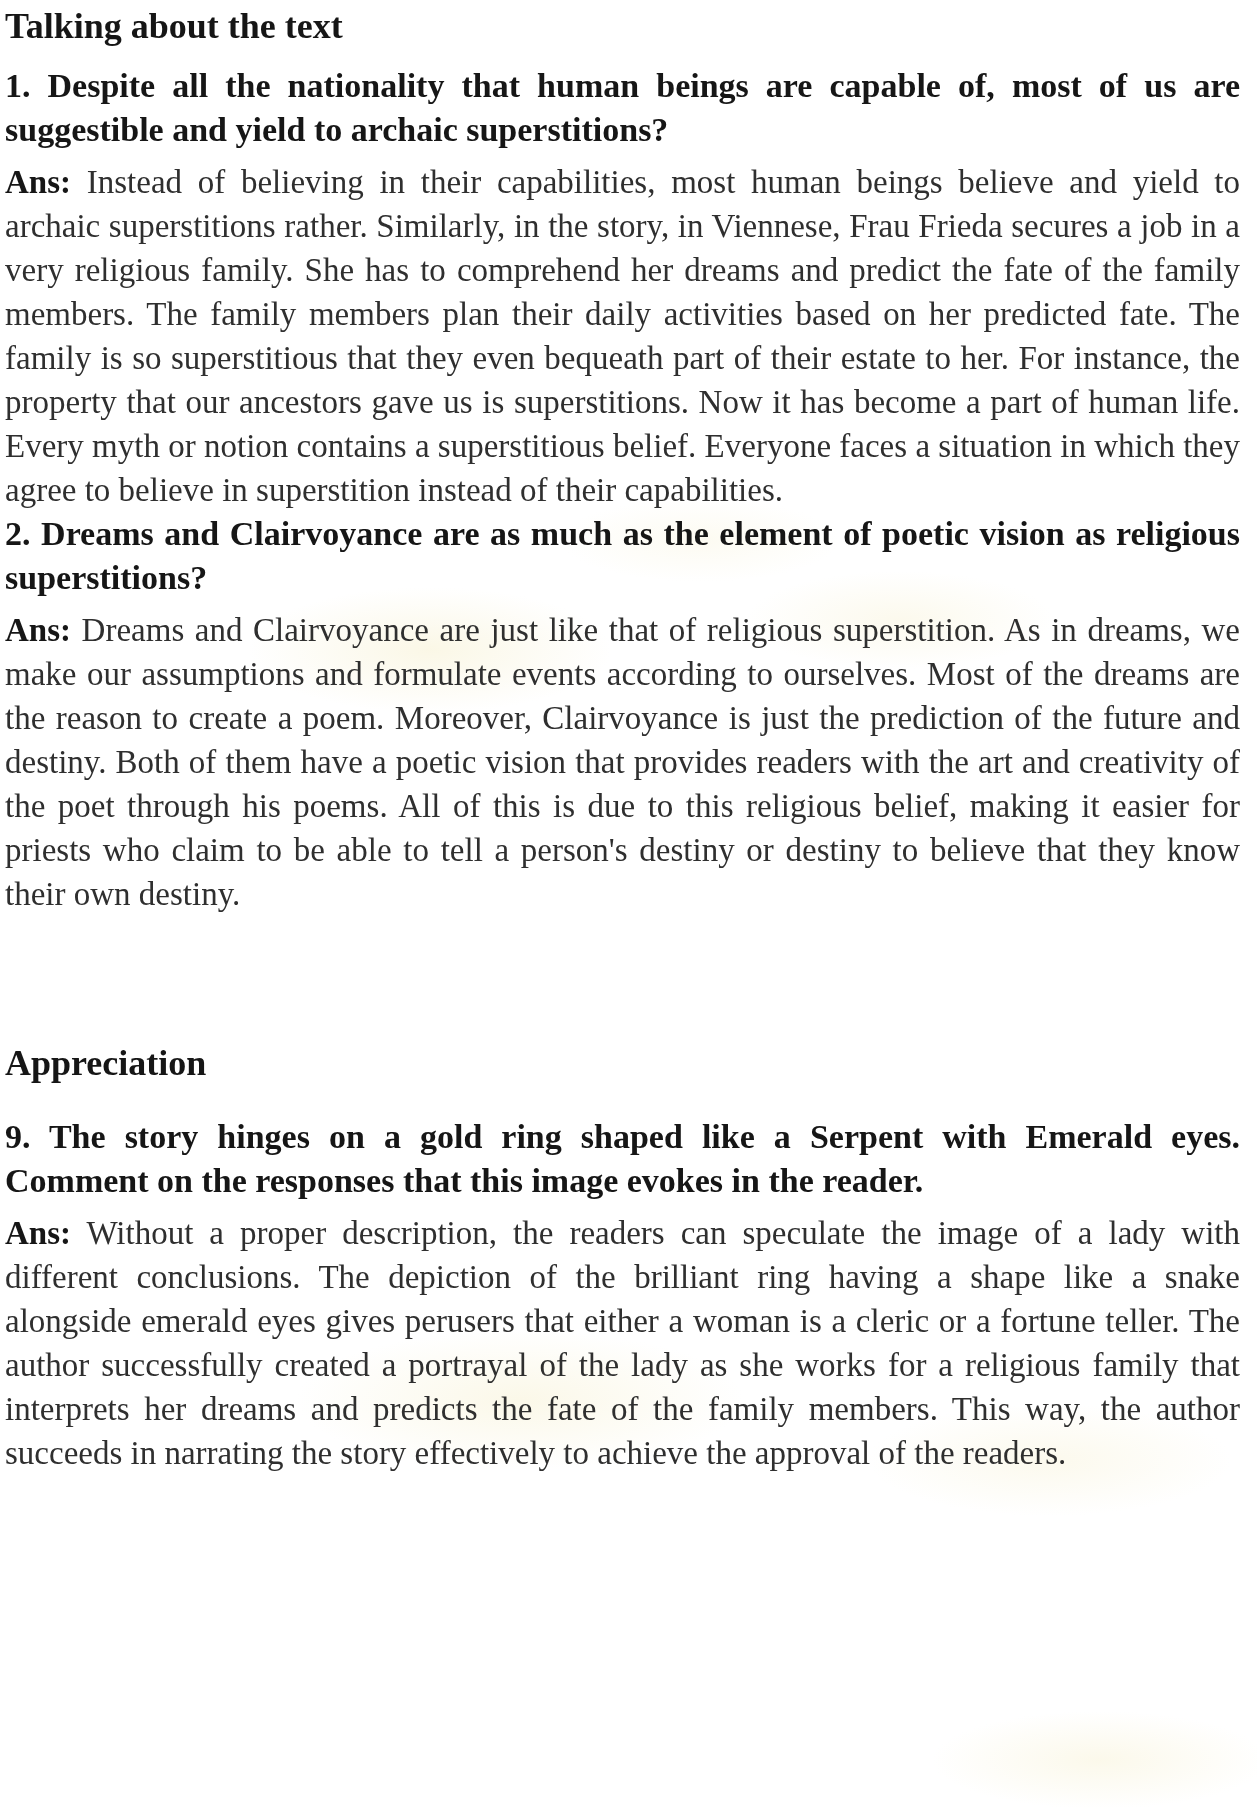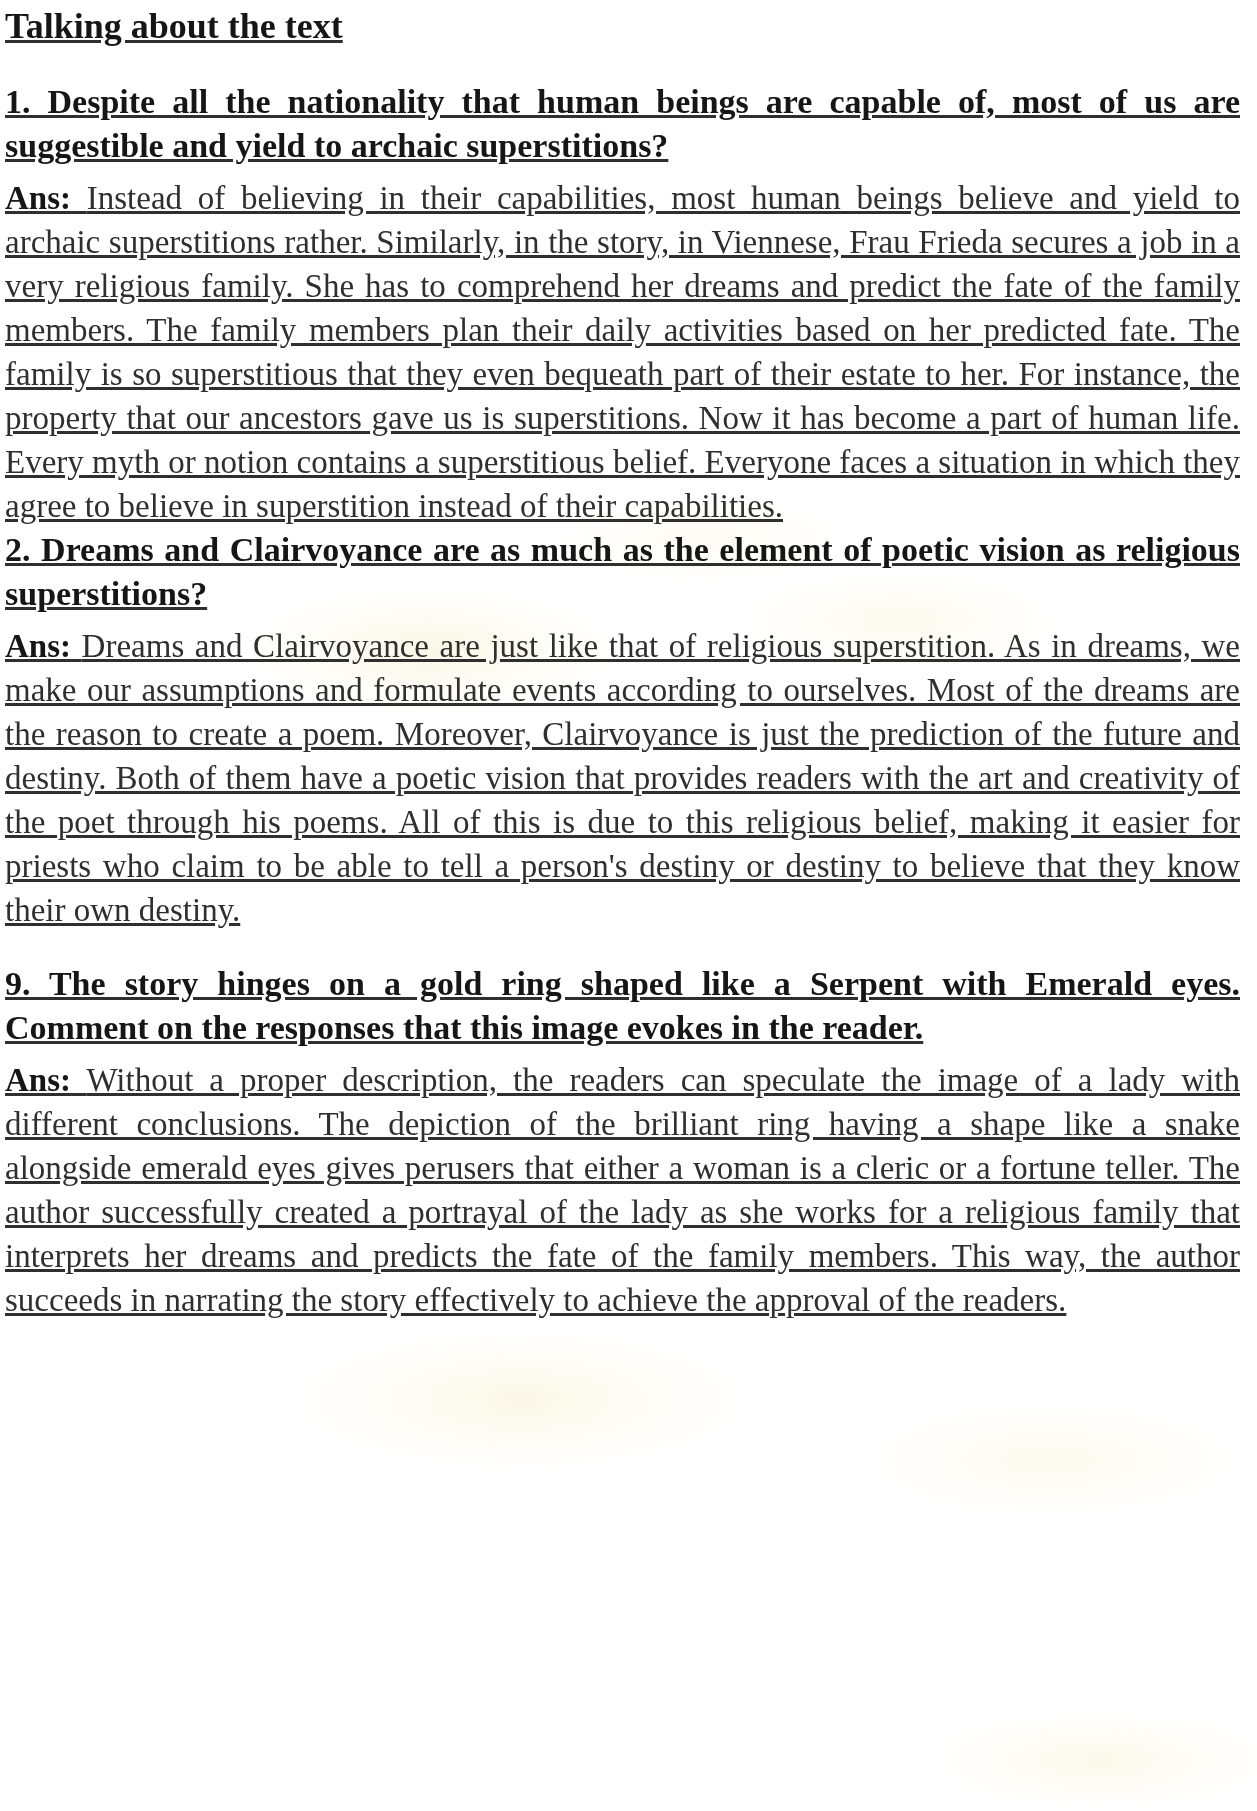--- a/index.html
+++ b/index.html
@@ -23,21 +23,20 @@
       radial-gradient(ellipse 320px 100px at 520px 1400px, rgba(247,241,210,0.50), rgba(247,241,210,0) 70%),
       radial-gradient(ellipse 260px 80px  at 1050px 1460px,rgba(247,241,210,0.40), rgba(247,241,210,0) 70%),
       radial-gradient(ellipse 240px 70px  at 1100px 1760px,rgba(247,241,210,0.45), rgba(247,241,210,0) 70%),
       radial-gradient(ellipse 200px 60px  at 700px 540px,  rgba(247,241,210,0.30), rgba(247,241,210,0) 70%);
   }
   .page {
     position: relative;
     padding: 4px 17px 0 5px;
     box-sizing: border-box;
     width: 1257px;
-    text-decoration: underline;
   }
   .heading {
     font-size: 36px;
     line-height: 44px;
     font-weight: bold;
     color: #161616;
     margin: 0;
   }
   .question {
     font-size: 34px;
@@ -49,21 +48,21 @@
   }
   .answer {
     font-size: 33px;
     line-height: 44px;
     text-align: justify;
     color: #2f2f2f;
     margin: 0;
   }
   .answer b { color: #161616; }
 
-  .q-first        { margin-top: 32px; }
+  .q-first        { margin-top: 16px; }
   .a-gap          { margin-top: 8px; }
   .q-after-answer { }
   .heading-later  { margin-top: 125px; }
   .q-after-head   { margin-top: 30px; }
 </style>
 </head>
 <body>
 
 <div class="scan-artifacts"></div>
 
@@ -81,20 +80,21 @@
 
     <p class="question q-after-answer">2. Dreams and Clairvoyance are as much as the element of poetic vision as religious superstitions?</p>
 
     <p class="answer a-gap">
       <b>Ans:</b>
       <span>Dreams and Clairvoyance are just like that of religious superstition. As in dreams, we make our assumptions and formulate events according to ourselves. Most of the dreams are the reason to create a poem. Moreover, Clairvoyance is just the prediction of the future and destiny. Both of them have a poetic vision that provides readers with the art and creativity of the poet through his poems. All of this is due to this religious belief, making it easier for priests who claim to be able to tell a person's destiny or destiny to believe that they know their own destiny.</span>
     </p>
   </div>
 
   <div>
+    <h2 class="heading heading-later">Appreciation</h2>
 
     <p class="question q-after-head">9. The story hinges on a gold ring shaped like a Serpent with Emerald eyes. Comment on the responses that this image evokes in the reader.</p>
 
     <p class="answer a-gap">
       <b>Ans:</b>
       <span>Without a proper description, the readers can speculate the image of a lady with different conclusions. The depiction of the brilliant ring having a shape like a snake alongside emerald eyes gives perusers that either a woman is a cleric or a fortune teller. The author successfully created a portrayal of the lady as she works for a religious family that interprets her dreams and predicts the fate of the family members. This way, the author succeeds in narrating the story effectively to achieve the approval of the readers.</span>
     </p>
   </div>
 
 </div>

